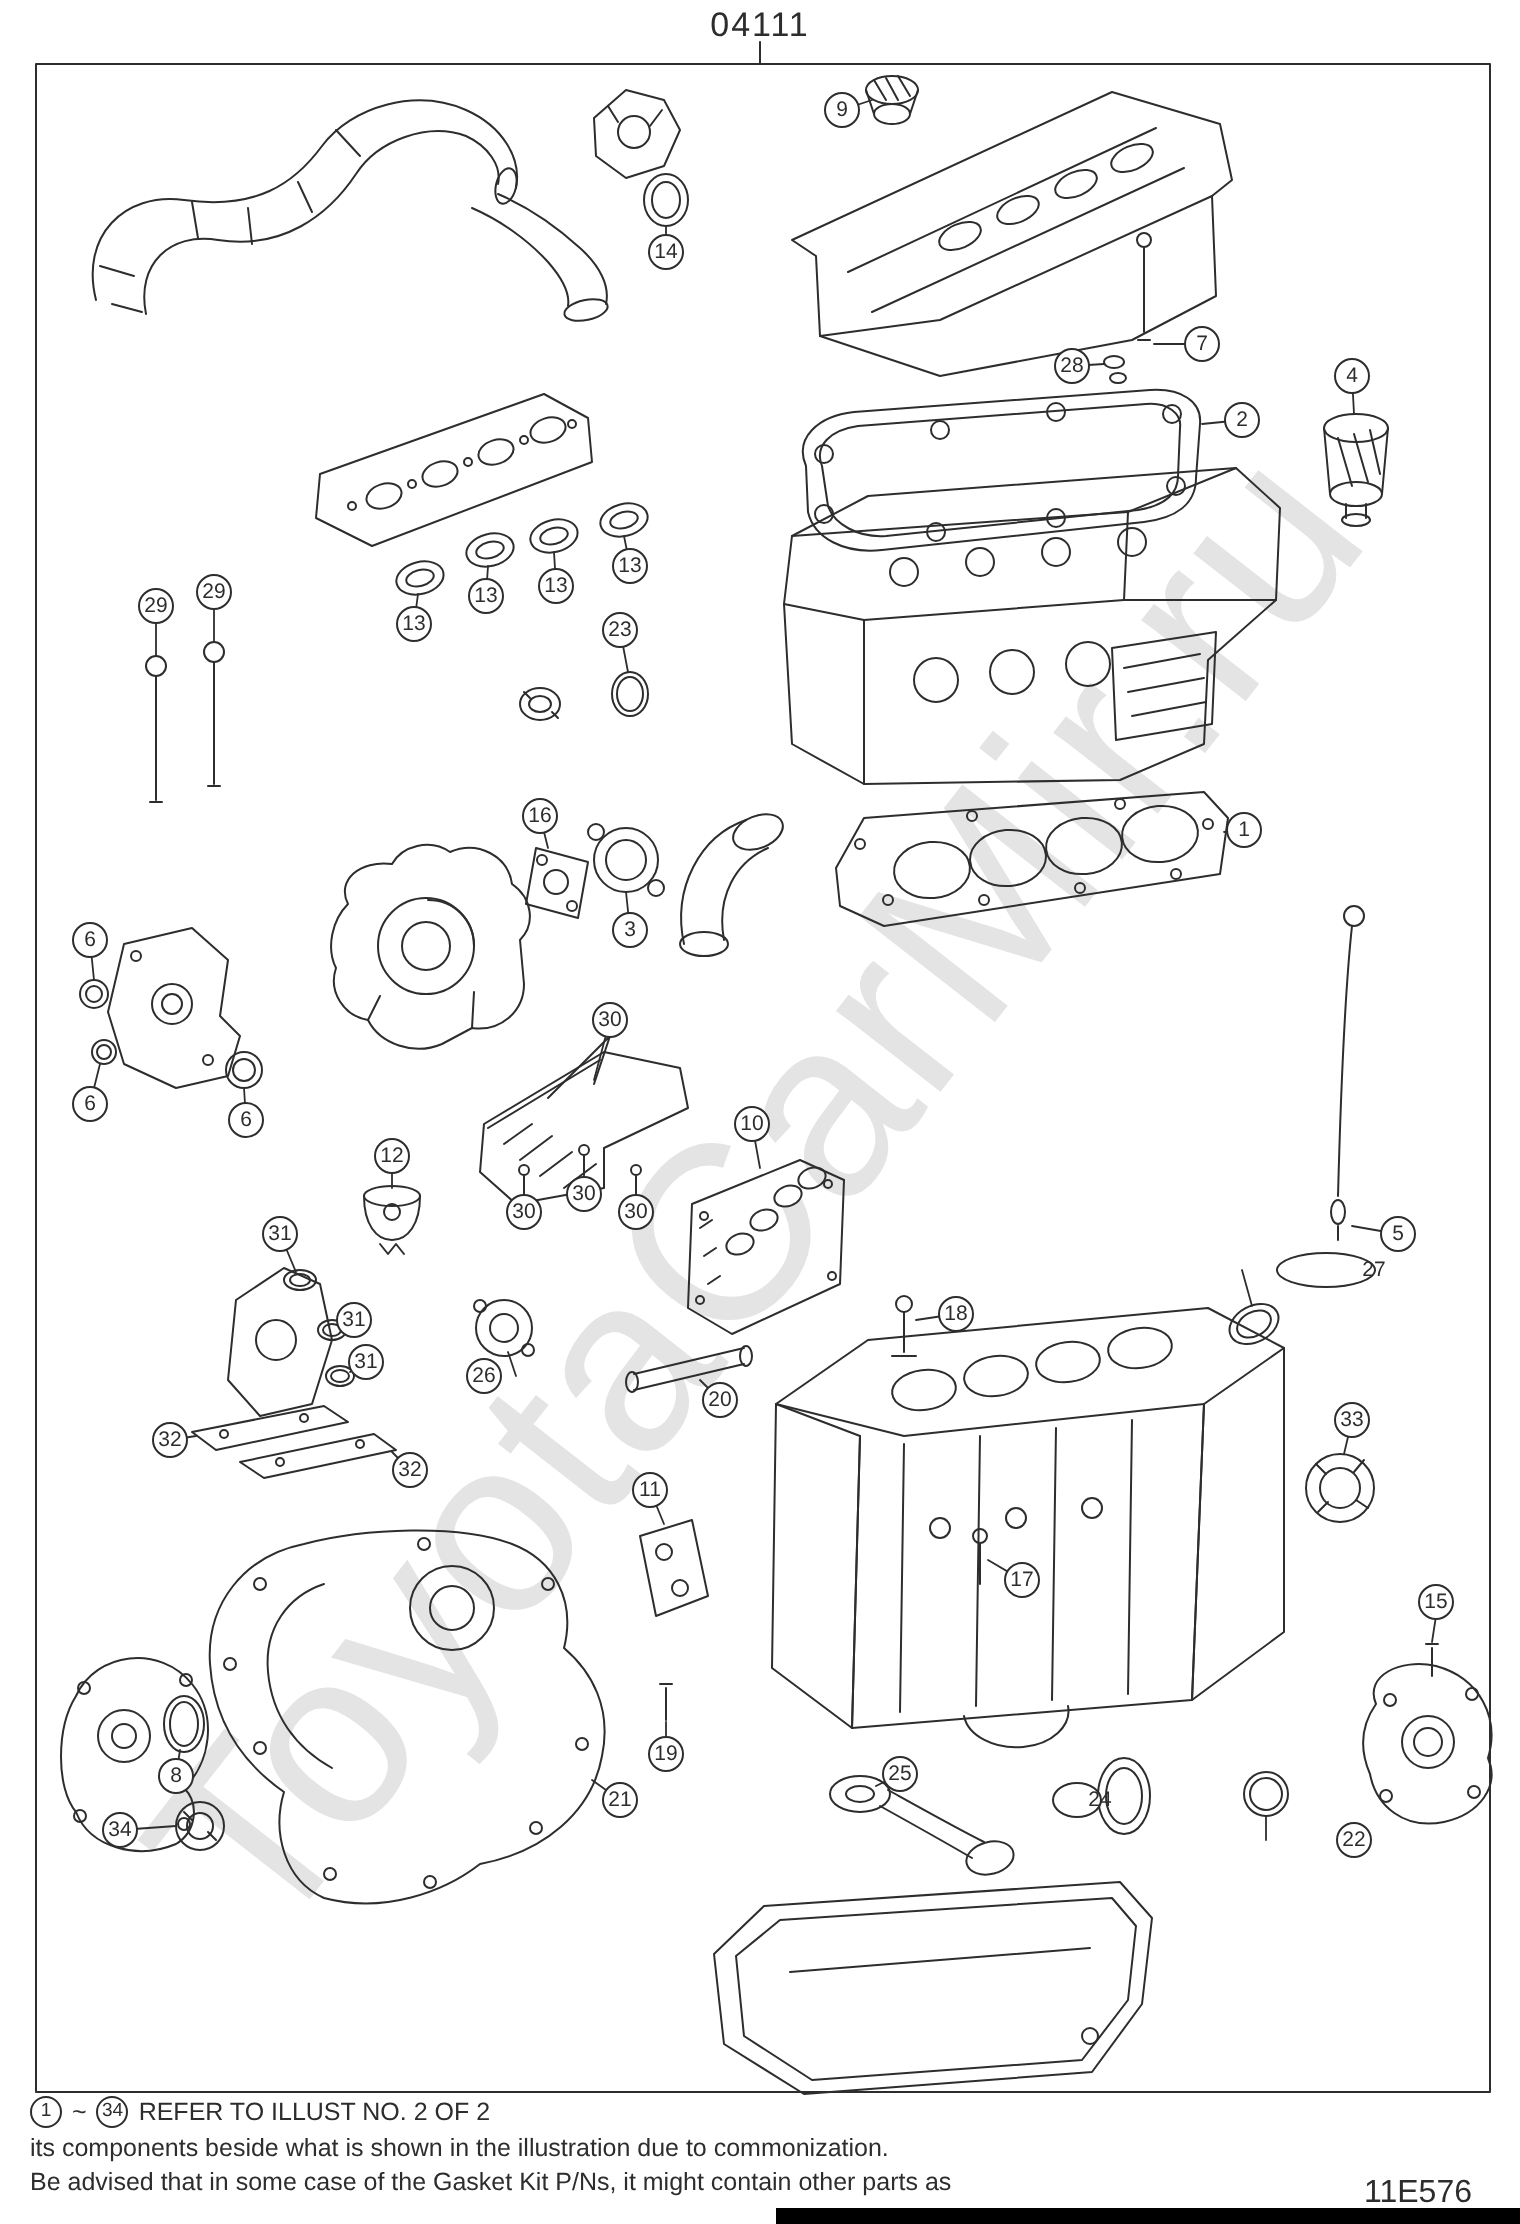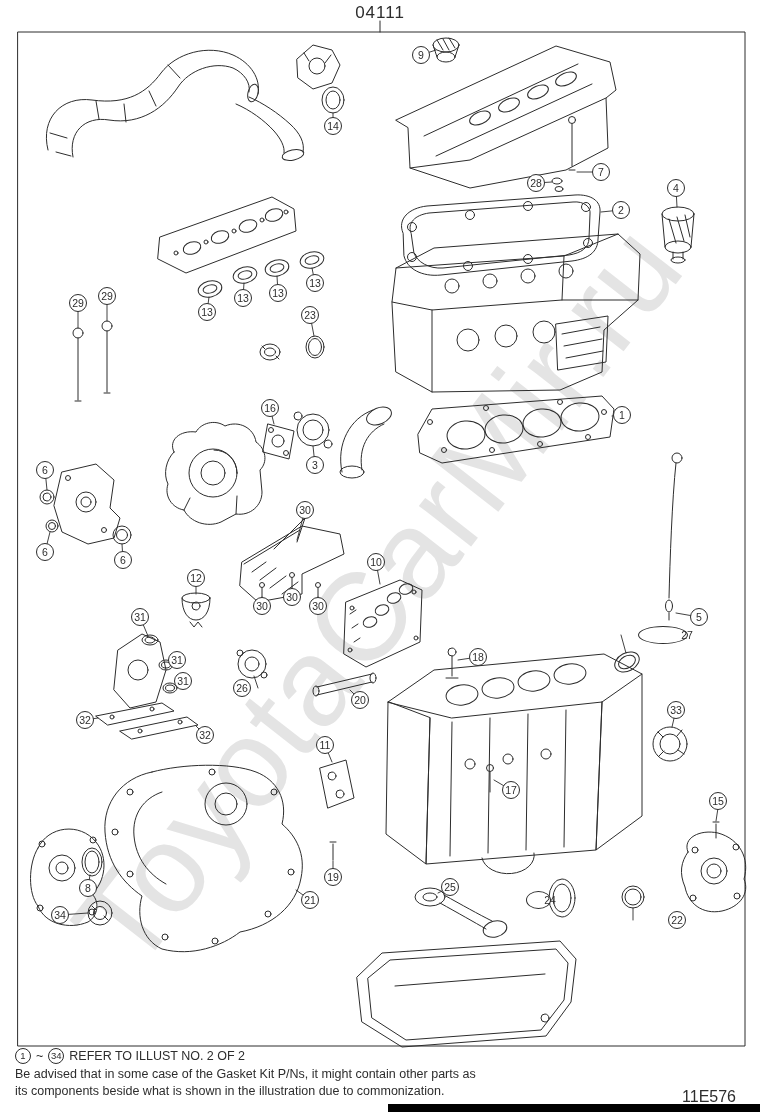--- a/index.html
+++ b/index.html
@@ -519,21 +519,21 @@
       <div class="callout" style="left: 51px; top: 906px;">34</div>
     </div>
 
   <div class="footer">
     <div class="ref-line">
       <span class="ref-circle">1</span>
       <span>~</span>
       <span class="ref-circle">34</span>
       <span>REFER TO ILLUST NO. 2 OF 2</span>
     </div>
+    <div class="note">its components beside what is shown in the illustration due to commonization.</div>
     <div class="note">Be advised that in some case of the Gasket Kit P/Ns,  it might contain other parts as</div>
-    <div class="note">its components beside what is shown in the illustration due to commonization.</div>
   </div>
 
   <div class="doc-code">11E576</div>
 
   <div class="bottom-bar"></div>
 
 </div>
 
 </body></html>

